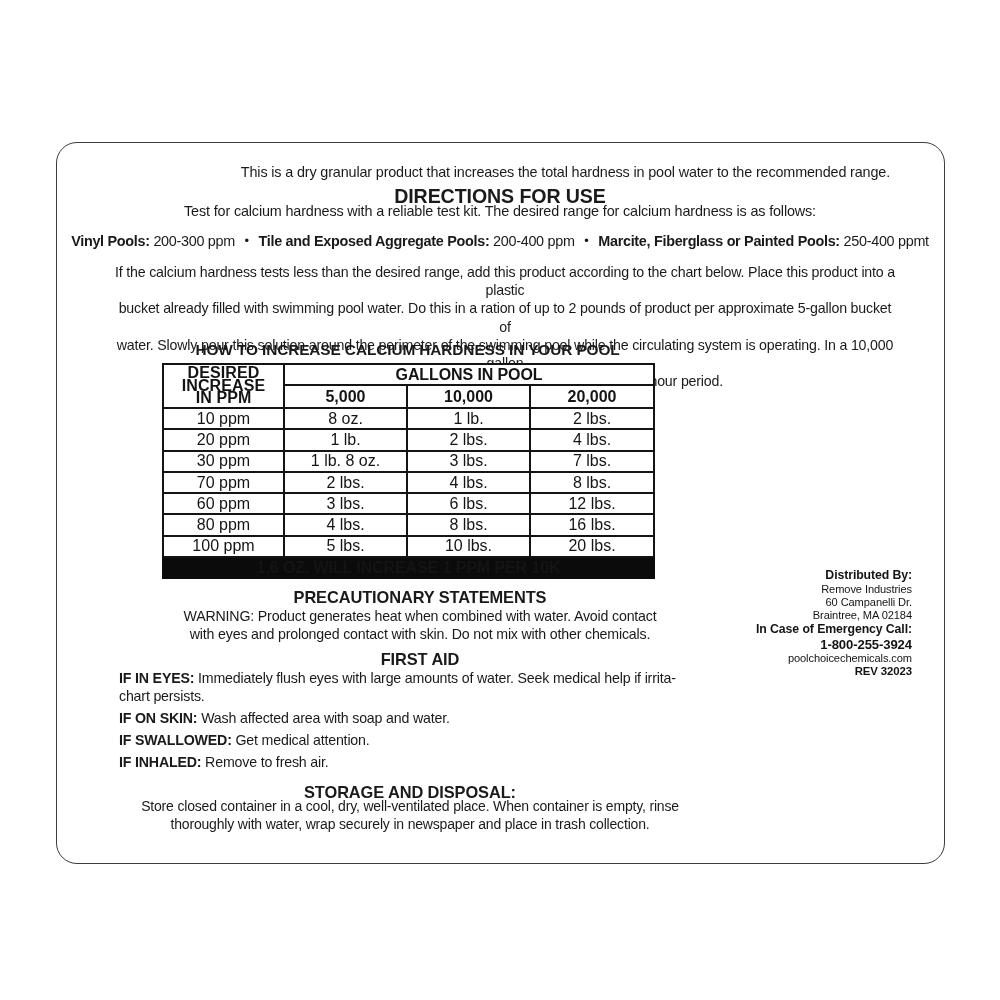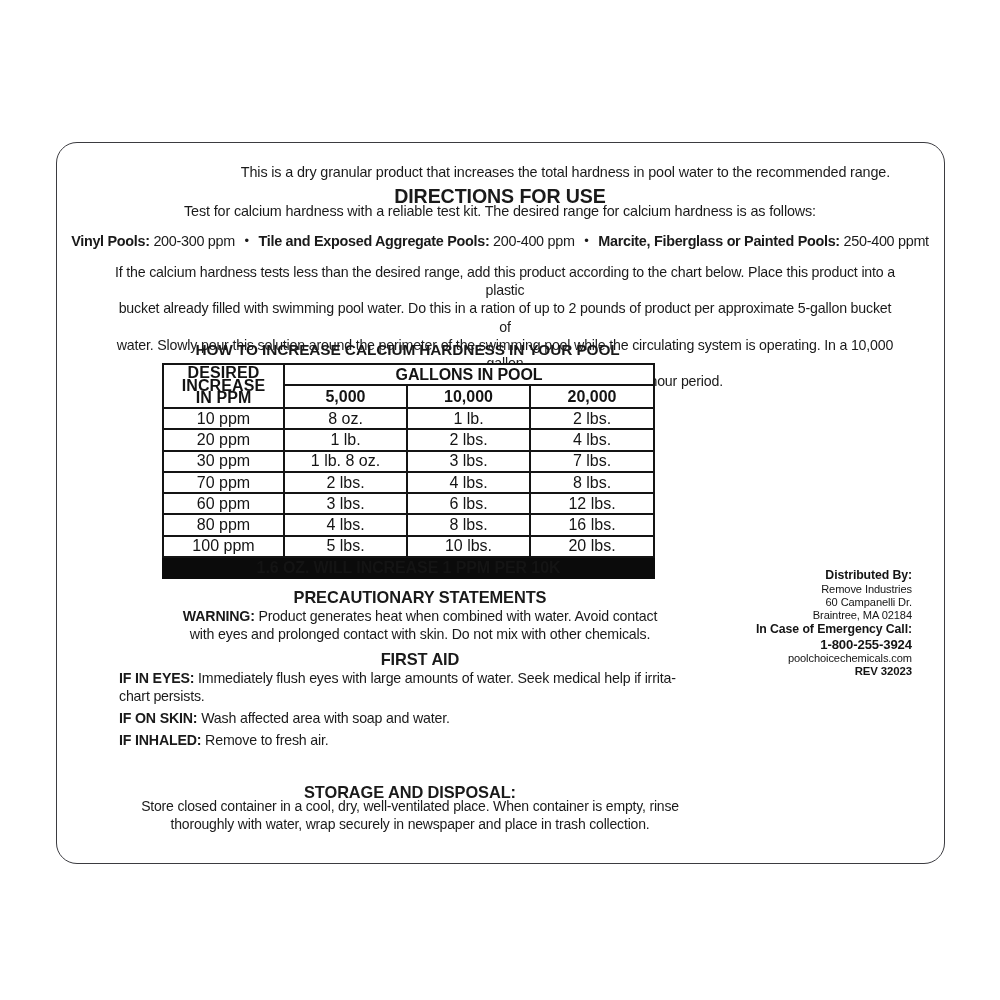--- a/index.html
+++ b/index.html
@@ -156,21 +156,21 @@
   }
   .precaution-head { left: 130px; top: 588px; width: 580px; }
   .precaution-body {
     left: 130px; top: 607px; width: 580px;
     font-size: 14.2px;
     line-height: 18px;
     text-align: center;
     letter-spacing: -0.18px;
   }
   .precaution-body .ln { display: block; }
-  .precaution-body b { font-weight: bold; }
+  .precaution-body b { font-weight: normal; }
 
   .firstaid-head { left: 130px; top: 650px; width: 580px; }
 
   .aid-list {
     left: 119px; top: 670px; width: 585px;
   }
   .aid-item {
     font-size: 14.2px;
     line-height: 17.6px;
     letter-spacing: -0.18px;
@@ -327,20 +327,23 @@
   <div class="blk h2 firstaid-head">FIRST AID</div>
   <div class="blk aid-list">
     <div class="aid-item">
       <b>IF IN EYES:</b><span> Immediately flush eyes with large amounts of water.  Seek medical help if irrita-</span>
       <span class="cont">chart persists.</span>
     </div>
     <div class="aid-item">
       <b>IF ON SKIN:</b><span> Wash affected area with soap and water.</span>
     </div>
     <div class="aid-item">
+      <b>IF SWALLOWED:</b><span> Get medical attention.</span>
+    </div>
+    <div class="aid-item">
       <b>IF INHALED:</b><span> Remove to fresh air.</span>
     </div>
   </div>
 
   <div class="blk h2 storage-head">STORAGE AND DISPOSAL:</div>
   <div class="blk storage-body">
     <span class="ln">Store closed container in a cool, dry, well-ventilated place. When container is empty, rinse</span>
     <span class="ln">thoroughly with water, wrap securely in newspaper and place in trash collection.</span>
   </div>
 

